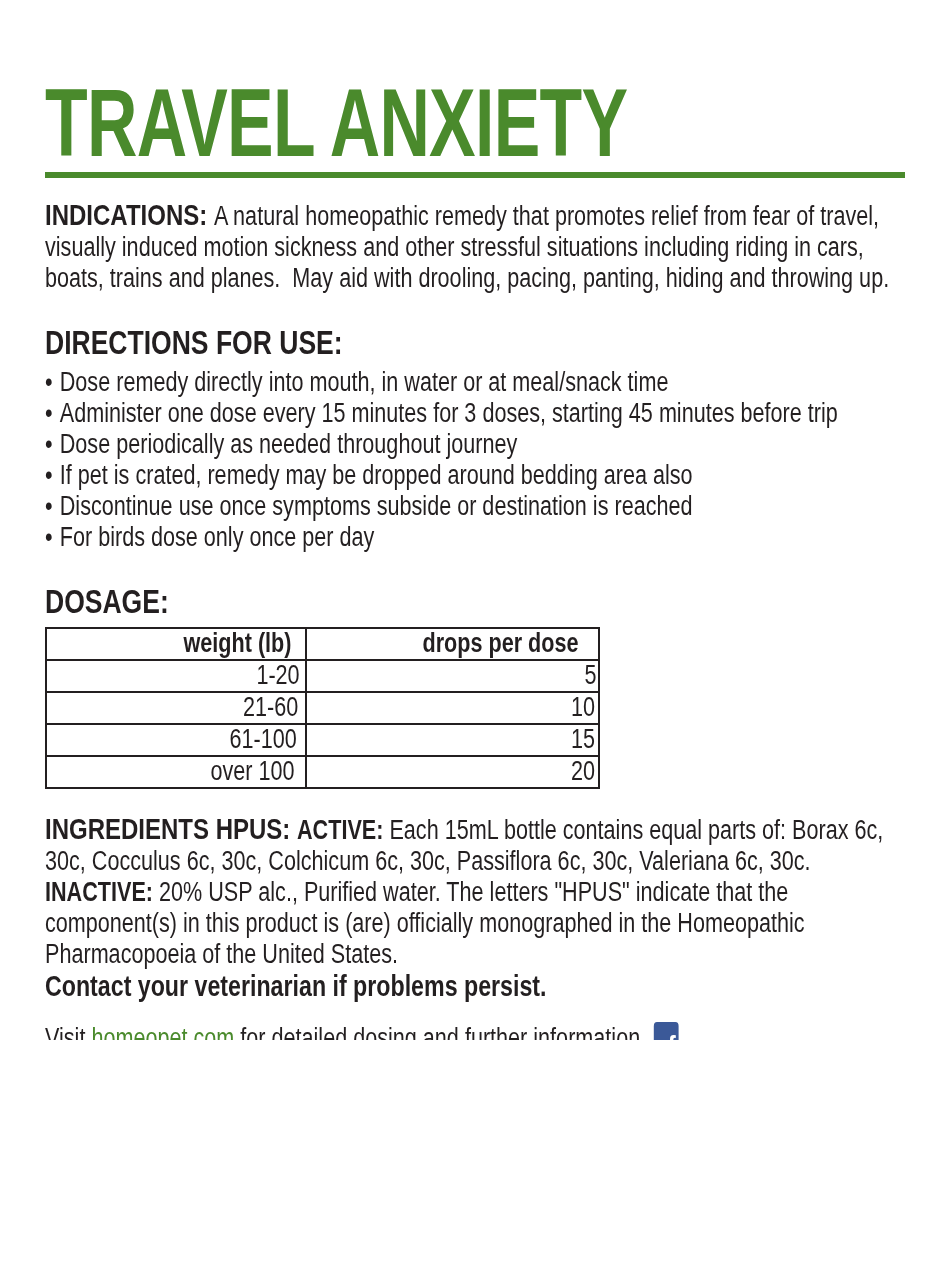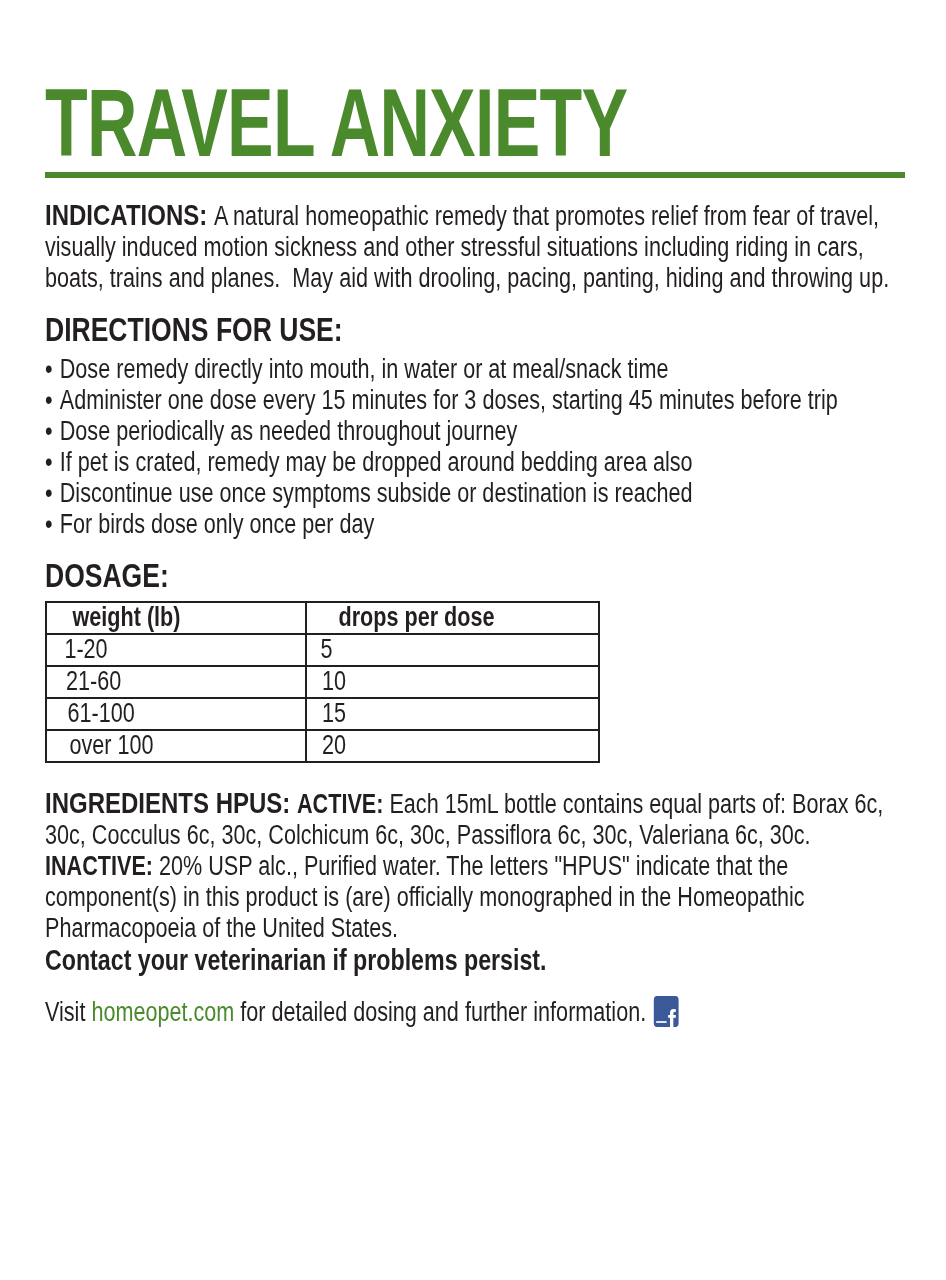--- a/index.html
+++ b/index.html
@@ -57,21 +57,21 @@
     margin-top: 21px;
   }
   .inline-label {
     font-weight: bold;
     font-size: 30px;
   }
   .inline-label-sm {
     font-weight: bold;
   }
   .section-heading {
-    margin-top: 16px;
+    margin-top: 29px;
     font-size: 34px;
     line-height: 38px;
     font-weight: bold;
   }
   .section-heading .cxi { transform: scaleX(0.78); }
 
   ul.bullets {
     list-style: none;
     font-size: 27px;
     line-height: 31px;
@@ -89,21 +89,21 @@
   .dosage-heading { }
 
   table.dosage {
     border-collapse: collapse;
     margin-top: 7px;
     width: 553px;
     table-layout: fixed;
   }
   table.dosage th, table.dosage td {
     border: 2px solid #231f20;
-    text-align: left;
+    text-align: right;
     font-size: 27px;
     line-height: 27px;
     padding: 1px 0 2px 12px;
     overflow: hidden;
   }
   table.dosage th { font-weight: bold; }
   table.dosage col.c1 { width: 260px; }
   table.dosage col.c2 { width: 293px; }
   table.dosage .cell-cx {
     display: inline-block;

